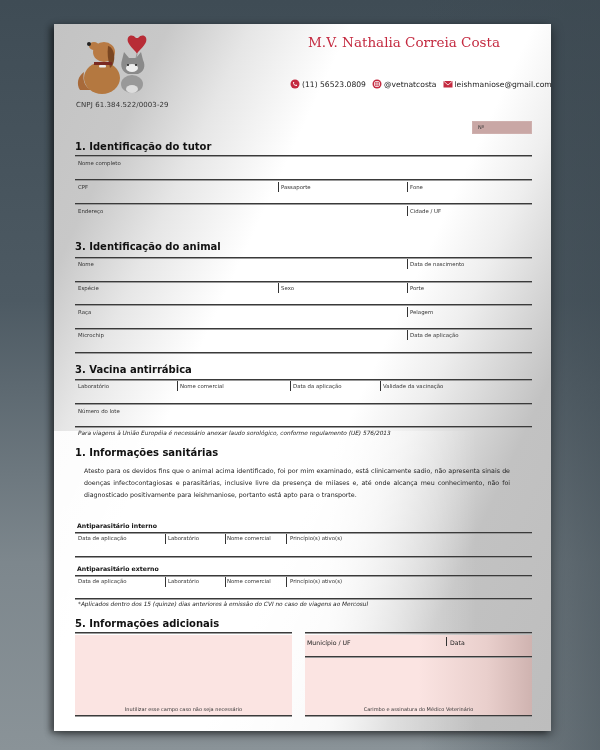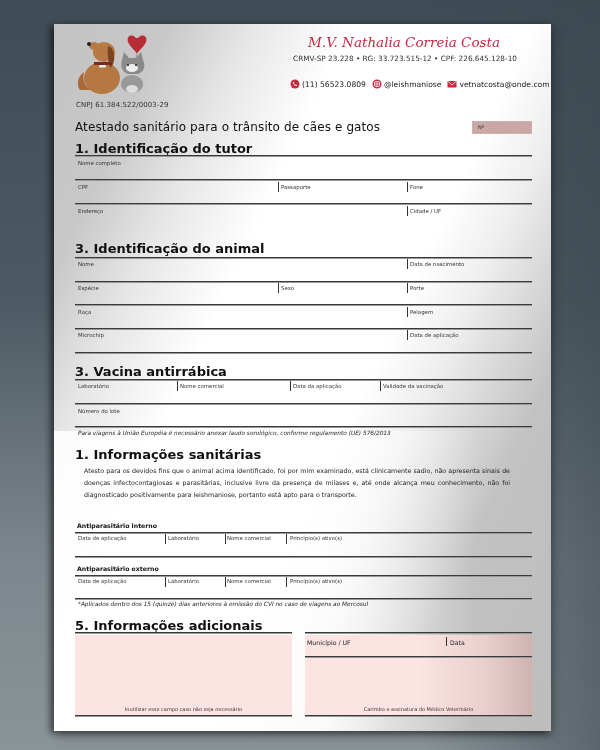--- a/index.html
+++ b/index.html
@@ -21,32 +21,32 @@
   .page-fade-bottom {
     position: absolute; left: 0; right: 0; bottom: 0; height: 300px;
     background: linear-gradient(90deg, rgba(255,255,255,0.9) 0%, rgba(255,255,255,0.85) 55%, rgba(255,255,255,0) 85%);
     pointer-events: none;
   }
   .abs { position: absolute; }
 
   
   .logo { left: 20px; top: 8px; width: 90px; height: 64px; }
   .cnpj { left: 22px; top: 77px; font-size: 7px; color: #333; letter-spacing: 0.1px; }
-  .vet-name { left: 230px; top: 10px; width: 240px; text-align: center; font-family: "DejaVu Serif", serif; font-style: italic; font-size: 13.5px; color: #c42a40; }
+  .vet-name { left: 230px; top: 10px; width: 240px; text-align: center; font-family: "DejaVu Serif", serif; font-size: 13.5px; color: #c42a40; }
   .vet-reg { left: 206px; top: 30px; width: 290px; text-align: center; font-size: 7.3px; color: #333; }
   .contact-row { left: 236px; top: 55px; font-size: 7.6px; color: #222; display: flex; align-items: center; gap: 6px; white-space: nowrap; }
   .contact-row .c { display: flex; align-items: center; gap: 2px; }
   .addr-row { left: 254px; top: 69px; font-size: 7.6px; color: #222; display: flex; align-items: center; gap: 3px; white-space: nowrap; }
   .ico { display: inline-block; width: 10px; height: 10px; }
 
   .doc-title { left: 21px; top: 96px; font-size: 12px; color: #111; letter-spacing: 0.1px; }
   .num-box { left: 418px; top: 97px; width: 60px; height: 13px; background: #c9a7a5; border: 1px solid #cfb0ae; }
   .num-box span { position: absolute; left: 5px; top: 2px; font-size: 5px; color: #333; }
 
-  .sec-title { font-size: 13px; font-weight: bold; color: #111; text-align: center; }
+  .sec-title { font-size: 10px; font-weight: bold; color: #111; text-align: center; }
   .line { position: absolute; height: 2px; background: #3a3a3a; border-bottom: 1px solid #9a9a9a; }
   .vdiv { position: absolute; width: 1px; background: #333; height: 10px; }
   .lbl { position: absolute; font-size: 5.4px; color: #333; white-space: nowrap; }
   .sublbl { position: absolute; font-size: 6.2px; font-weight: bold; color: #111; }
   .note { position: absolute; font-size: 5.8px; font-style: italic; color: #222; white-space: nowrap; }
   .para { position: absolute; left: 30px; top: 441px; width: 426px; font-size: 6.3px; line-height: 12.2px; color: #222; text-align: justify; text-align-last: left; }
 
   .pink-box { position: absolute; background: #fbe4e2; }
   .pink-box-right { background: linear-gradient(90deg, #fbe4e2 0%, #fbe4e2 50%, #e9cfcc 80%, #cfb3b0 100%); }
   .small-center { position: absolute; font-size: 5px; color: #333; text-align: center; width: 100%; }
@@ -74,48 +74,46 @@
     <path d="M48 28 L50 20 L55 26 L62 26 L67 20 L69 28 C72 34 70 40 64 42 L54 42 C48 40 46 34 48 28 Z" fill="#8a8a8a"></path>
     <ellipse cx="58" cy="52" rx="11" ry="9" fill="#999"></ellipse>
     <ellipse cx="58" cy="36" rx="6" ry="4" fill="#eee"></ellipse>
     <circle cx="54" cy="33" r="1" fill="#222"></circle>
     <circle cx="62" cy="33" r="1" fill="#222"></circle>
     <ellipse cx="58" cy="57" rx="6" ry="4" fill="#ddd"></ellipse>
   </svg>
   <div class="abs cnpj">CNPJ 61.384.522/0003-29</div>
 
   <div class="abs vet-name">M.V. Nathalia Correia Costa</div>
-  <div class="abs vet-reg">CRMV-SP 23.228 • RG: 33.723.515-12 • CPF: 226.645.128-10</div>
 
   <div class="abs contact-row">
     <span class="c">
       <svg class="ico" viewBox="0 0 10 10">
           <circle cx="5" cy="5" r="4.5" fill="#c42a40"></circle>
           <path d="M3 3 C3 6 5 7 7 7 L7 6 L6 5.5 L5.5 6 C4.5 5.5 4 5 3.8 4.5 L4.3 4 L4 3 Z" fill="#fff"></path>
         </svg>
       <span>(11) 56523.0809</span>
     </span>
     <span class="c">
       <svg class="ico" viewBox="0 0 10 10">
           <circle cx="5" cy="5" r="4.5" fill="#c42a40"></circle>
           <rect x="2.5" y="2.5" width="5" height="5" rx="1.5" fill="none" stroke="#fff" stroke-width="0.8"></rect>
           <circle cx="5" cy="5" r="1.2" fill="none" stroke="#fff" stroke-width="0.8"></circle>
         </svg>
-      <span>@leishmaniose</span>
+      <span>@vetnatcosta</span>
     </span>
     <span class="c">
       <svg class="ico" viewBox="0 0 10 10">
           <rect x="0.5" y="2" width="9" height="6.5" fill="#c42a40"></rect>
           <path d="M0.5 2 L5 6 L9.5 2" fill="none" stroke="#fff" stroke-width="0.8"></path>
         </svg>
-      <span>vetnatcosta@onde.com</span>
+      <span>leishmaniose@gmail.com</span>
     </span>
   </div>
 
-  <div class="abs doc-title">Atestado sanitário para o trânsito de cães e gatos</div>
   <div class="abs num-box">
       <span>Nº</span>
     </div>
 
   <div class="abs sec-title" style="left:21px;top:117px;">1. Identificação do tutor</div>
   <div class="line" style="left:21px;top:131px;width:457px;"></div>
   <div class="lbl" style="left:24px;top:136px;">Nome completo</div>
   <div class="line" style="left:21px;top:155px;width:457px;"></div>
   <div class="lbl" style="left:24px;top:160px;">CPF</div>
   <div class="vdiv" style="left:224px;top:158px;"></div>

